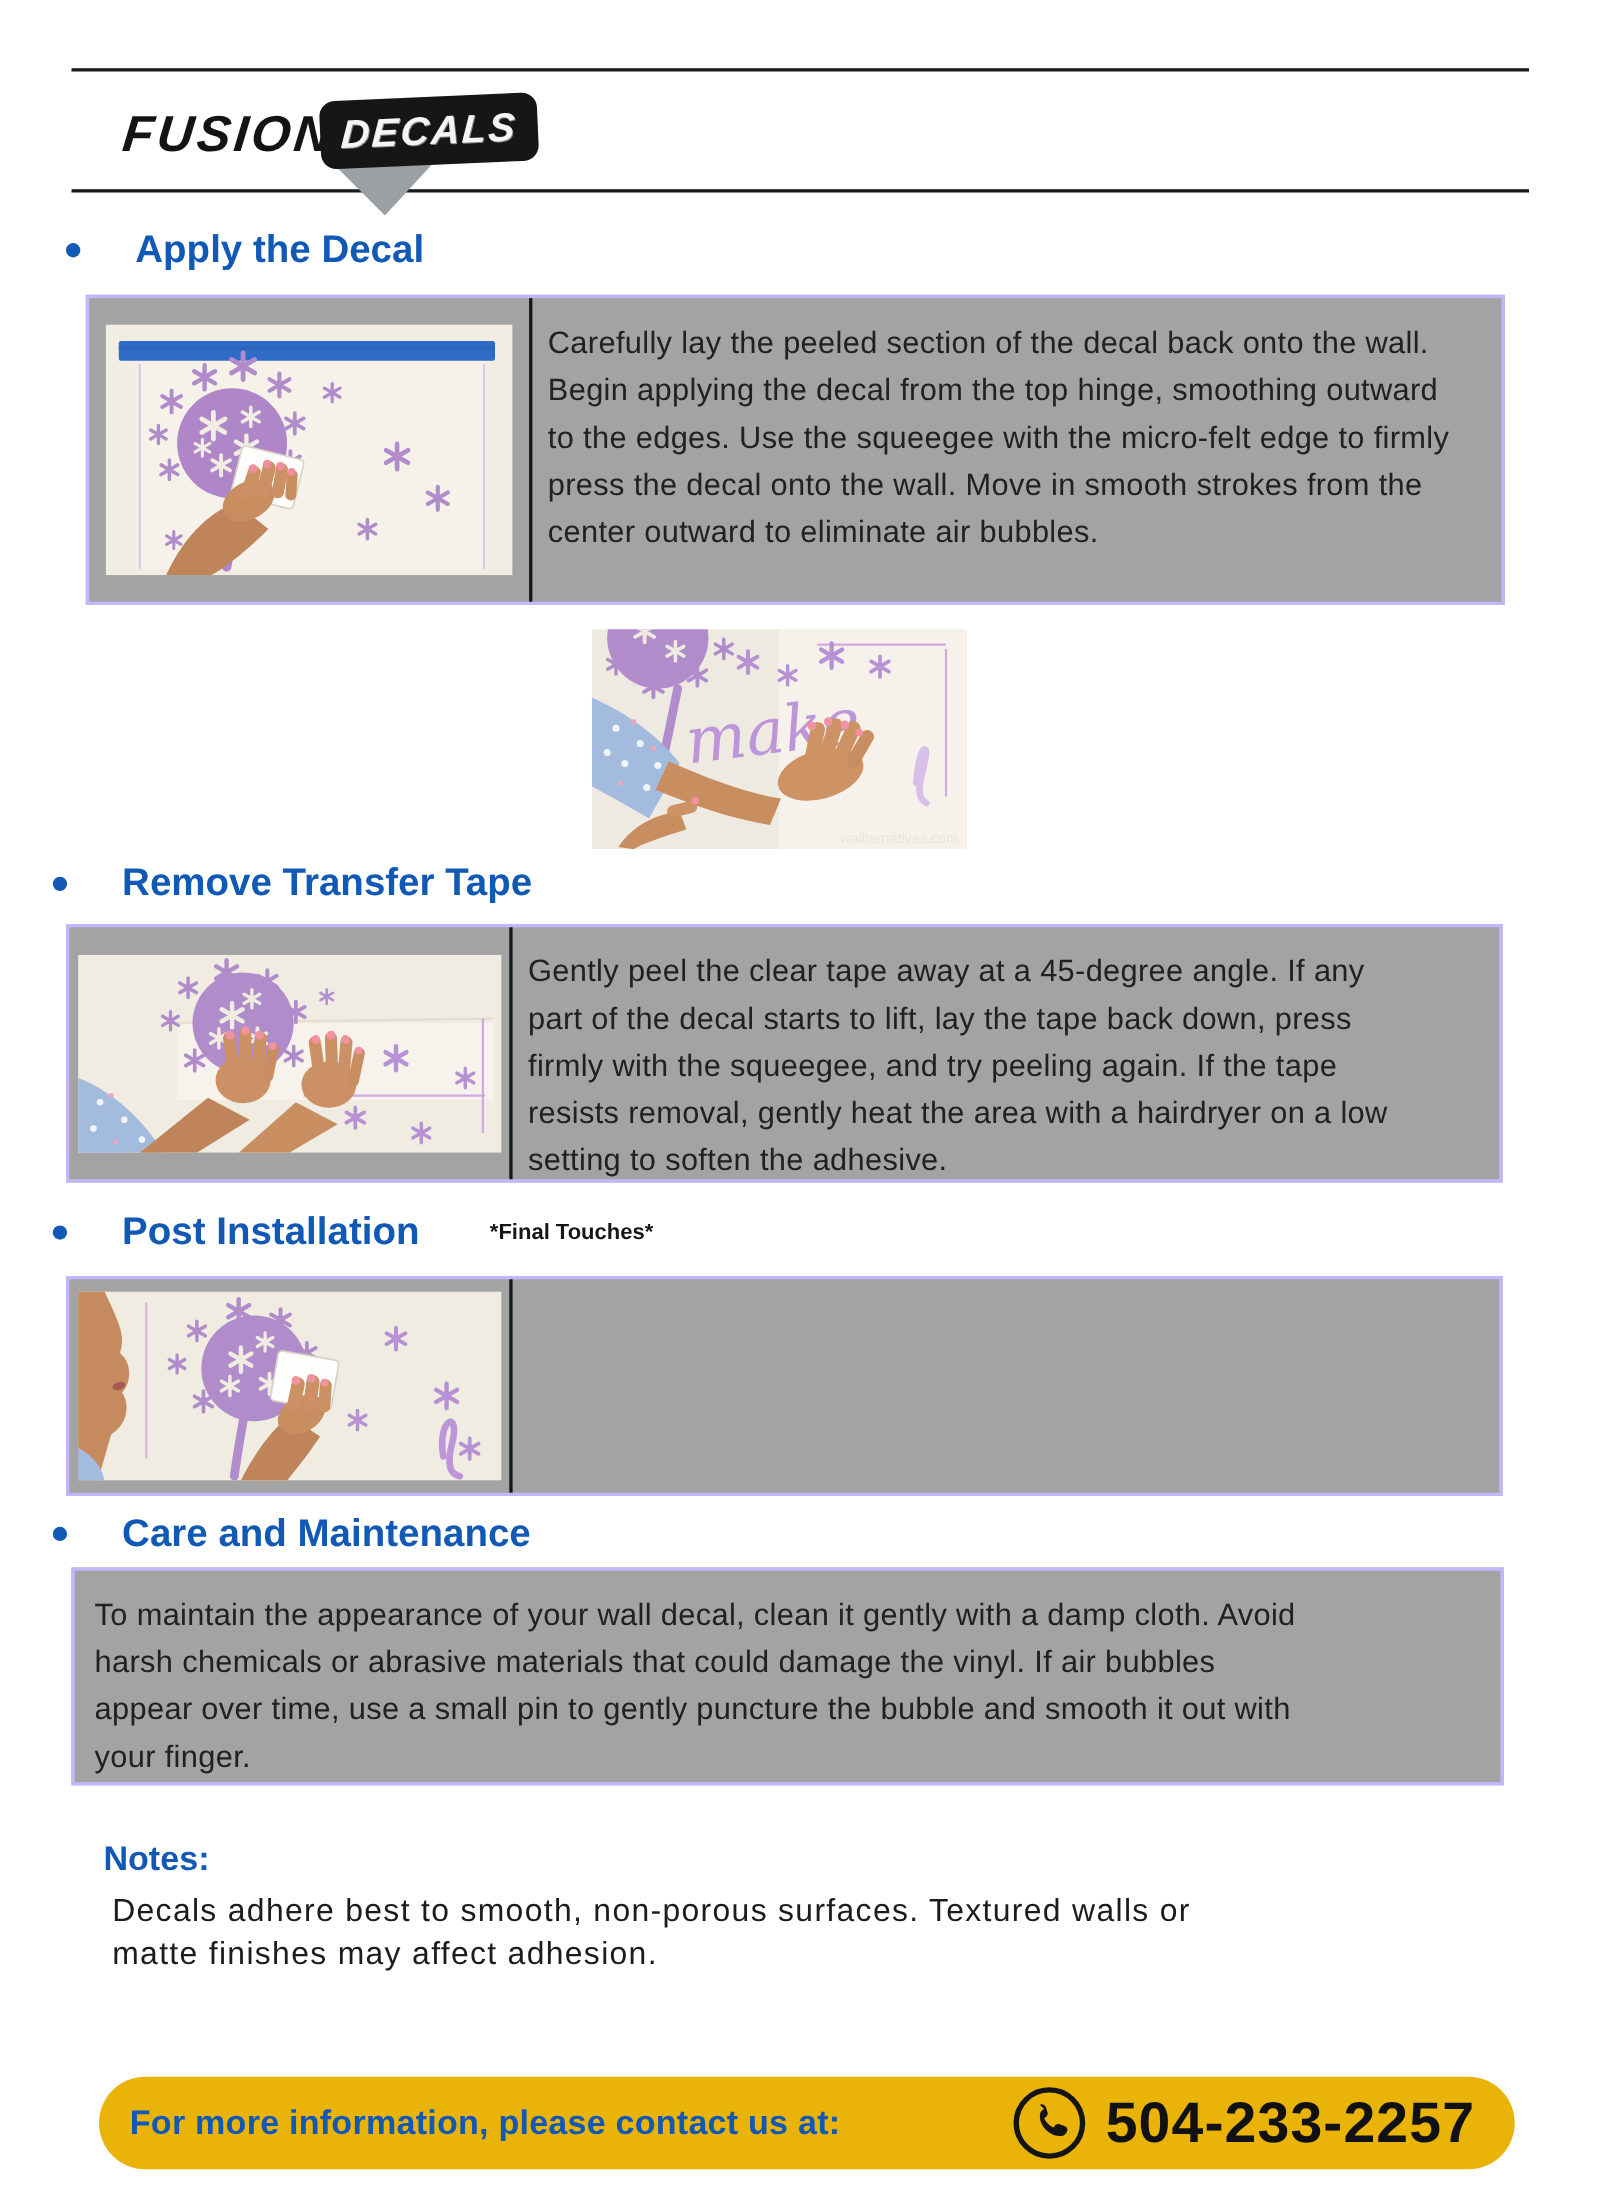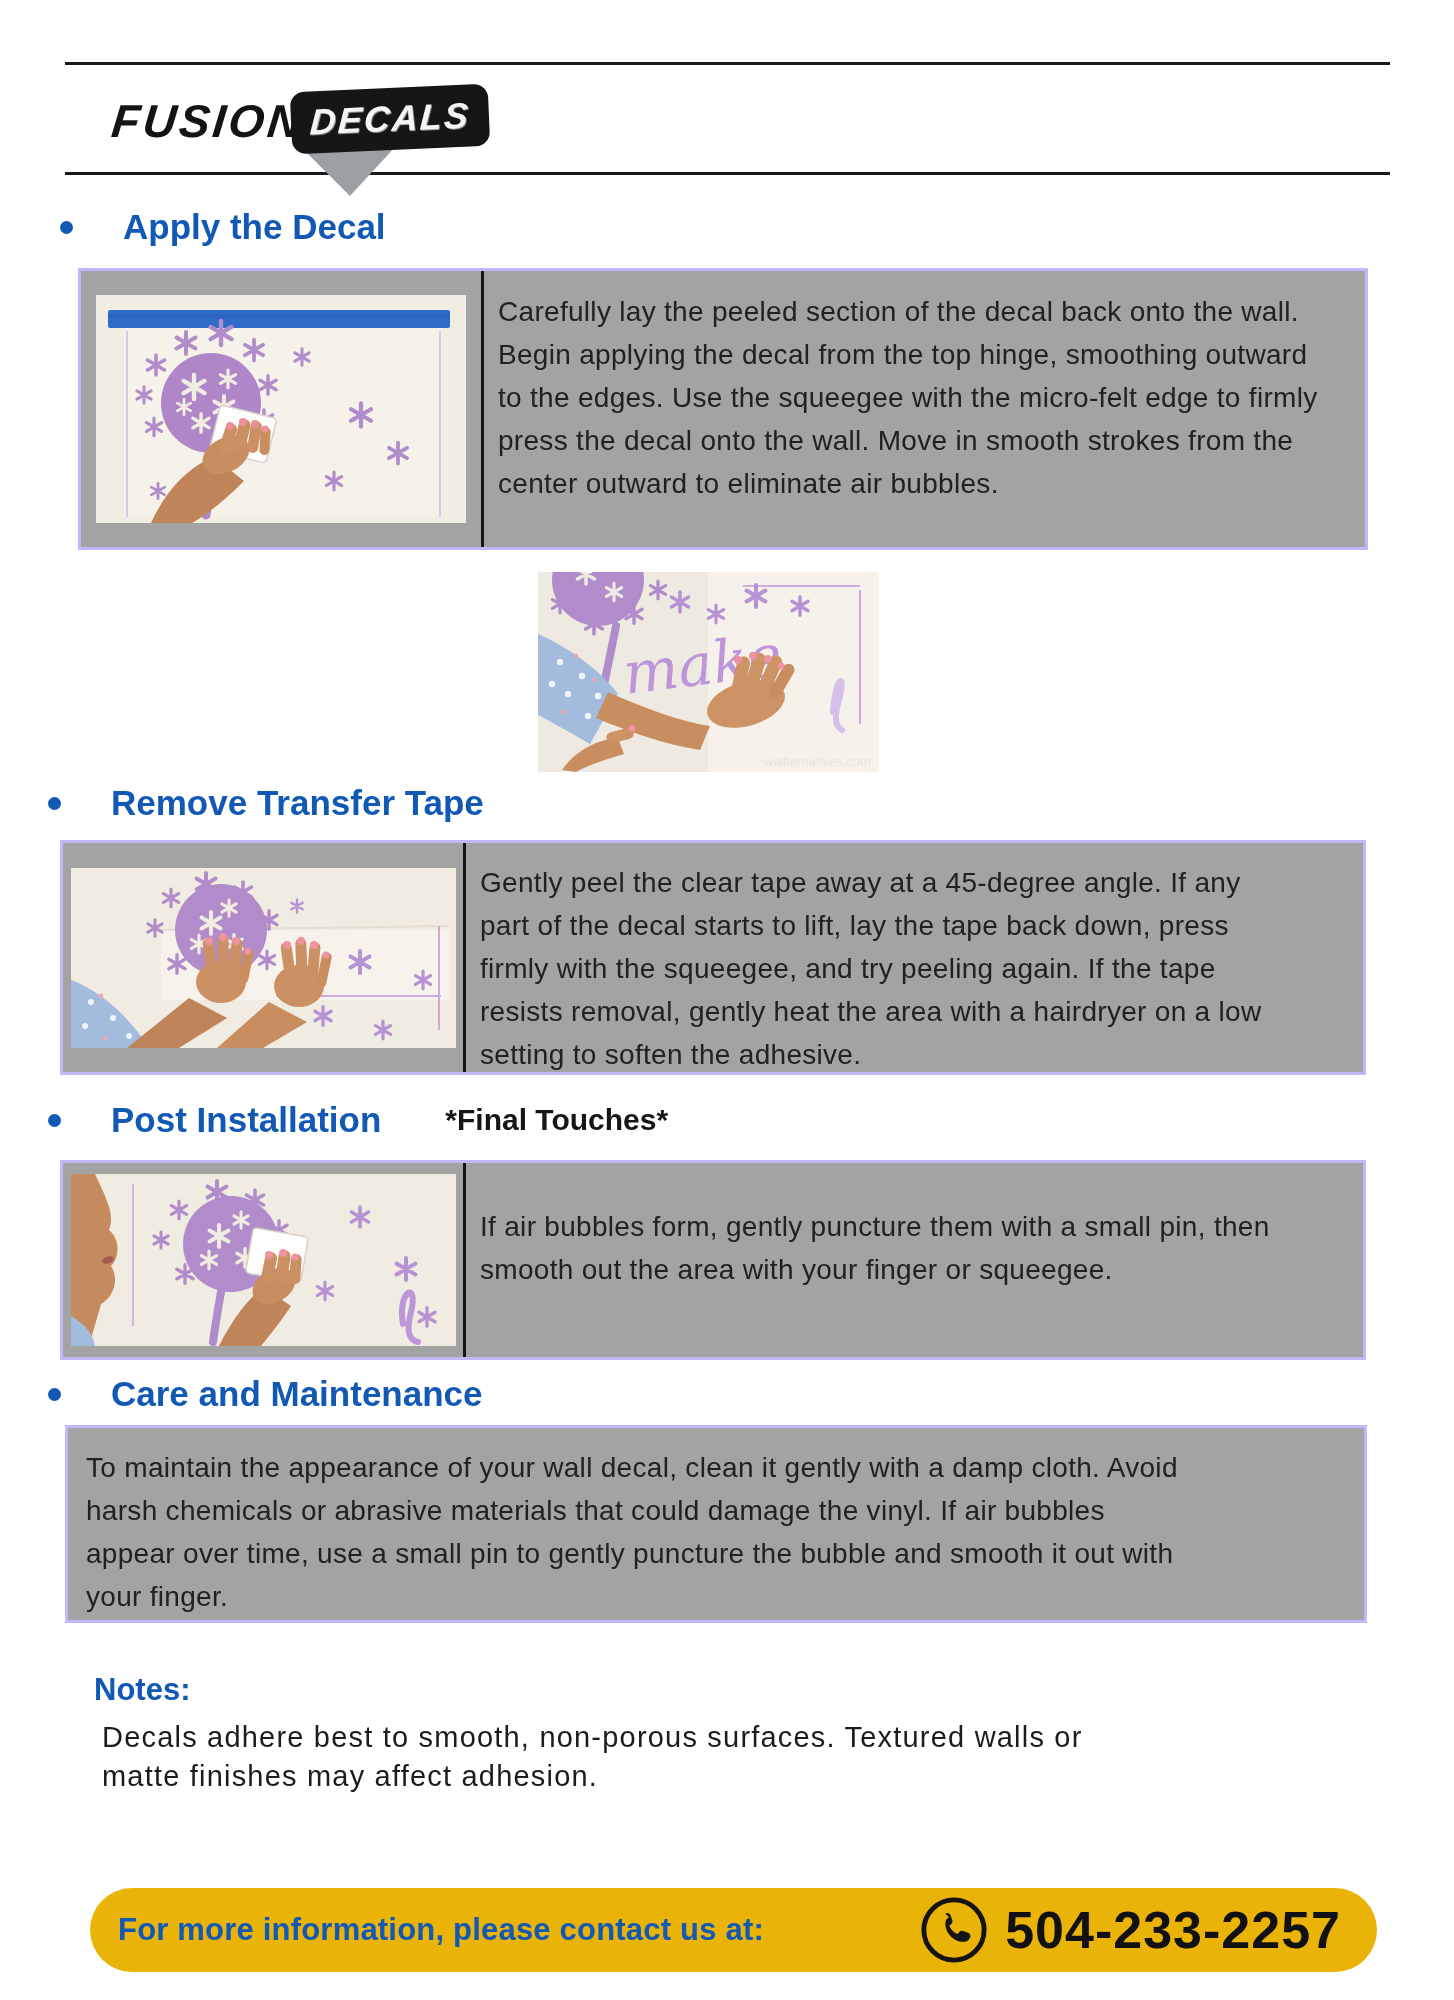--- a/index.html
+++ b/index.html
@@ -25,21 +25,21 @@
     text-shadow:1px 1px 0 #8a8a8a;white-space:nowrap;
   }
   .logo-tail{
     position:absolute;left:300px;top:146px;width:96px;height:50px;background:#9aa0a3;
     clip-path:polygon(0 0,100% 0,52% 100%);z-index:2;
   }
 
   
   .h{position:absolute;display:flex;align-items:center;gap:50px;color:#1159b5;font-weight:700;font-size:35px;z-index:2;white-space:nowrap;}
   .h .bullet{width:13px;height:13px;border-radius:50%;background:#1159b5;flex:none;}
-  .h .suffix{color:#161616;font-size:30px;font-weight:700;margin-left:14px;}
+  .h .suffix{color:#161616;font-size:20px;font-weight:700;margin-left:14px;}
   .h1{left:60px;top:207px;}
   .h2{left:48px;top:783px;}
   .h3{left:48px;top:1100px;}
   .h4{left:48px;top:1374px;}
 
   
   .panel{position:absolute;border:3px solid #c4b5fd;background:#a3a3a3;display:flex;box-sizing:border-box;}
   .panel .img-cell{width:400px;flex:none;border-right:3px solid #161616;display:flex;align-items:center;justify-content:center;}
   .panel .txt-cell{font-size:28px;line-height:43px;letter-spacing:.3px;color:#212121;}
   .panel1{left:78px;top:268px;width:1290px;height:282px;}
@@ -330,21 +330,20 @@
           <rect x="192" y="78" width="12" height="32" rx="6" transform="rotate(12 198 94)" fill="#cb9164"></rect>
           <rect x="206" y="76" width="12" height="34" rx="6" transform="rotate(8 212 93)" fill="#cb9164"></rect>
           <rect x="219" y="80" width="11" height="30" rx="5.5" transform="rotate(4 224 95)" fill="#cb9164"></rect>
           <circle cx="198" cy="81" r="4" fill="#ef93a0"></circle>
             <circle cx="212" cy="79" r="4" fill="#ef93a0"></circle>
           <circle cx="224" cy="83" r="3.5" fill="#ef93a0"></circle>
         </g>
         <path d="M332 150 c-6 -34 16 -44 8 -12 c-5 20 -2 28 7 30" stroke="#bd95d9" stroke-width="6" fill="none" stroke-linecap="round"></path>
       </svg>
     </div>
-    <div class="txt-cell">If air bubbles form, gently puncture them with a small pin, then smooth out the area with your finger or squeegee.</div>
   </div>
 
   <div class="h h4">
     <span class="bullet"></span>
     <span>Care and Maintenance</span>
   </div>
 
   <div class="panel panel4">
     <div class="txt-cell">To maintain the appearance of your wall decal, clean it gently with a damp cloth. Avoid harsh chemicals or abrasive materials that could damage the vinyl. If air bubbles appear over time, use a small pin to gently puncture the bubble and smooth it out with your finger.</div>
   </div>

